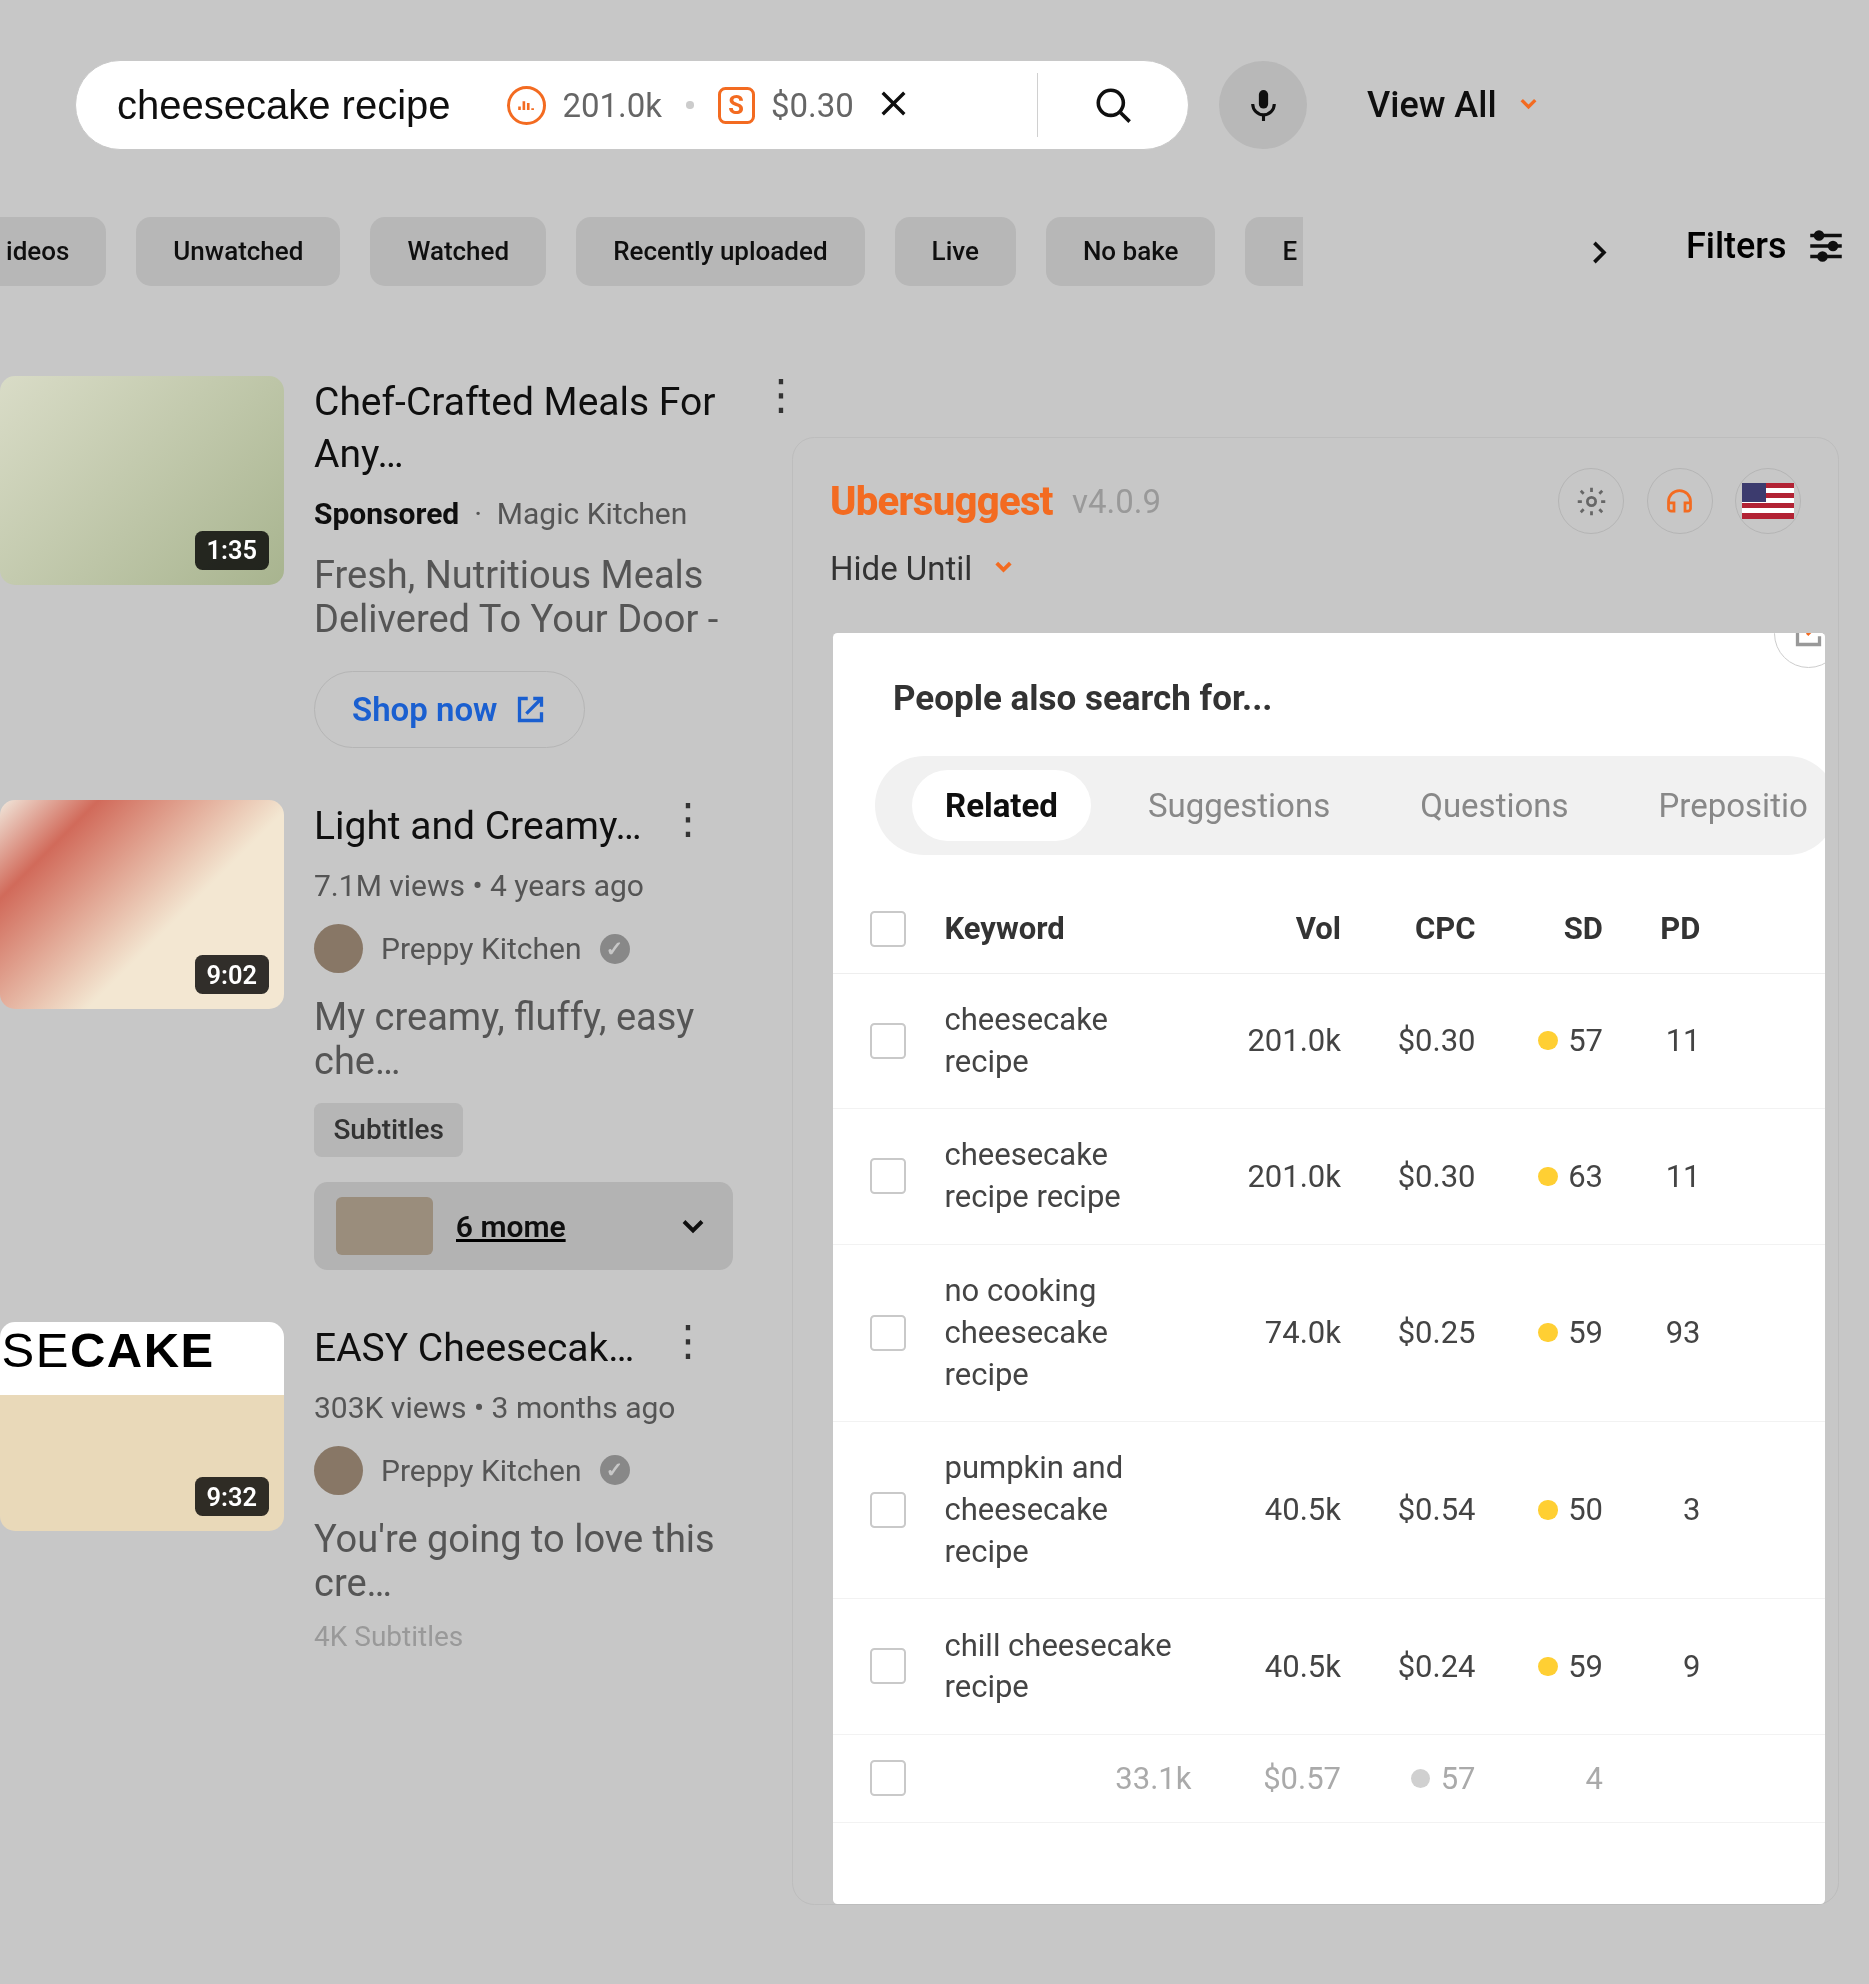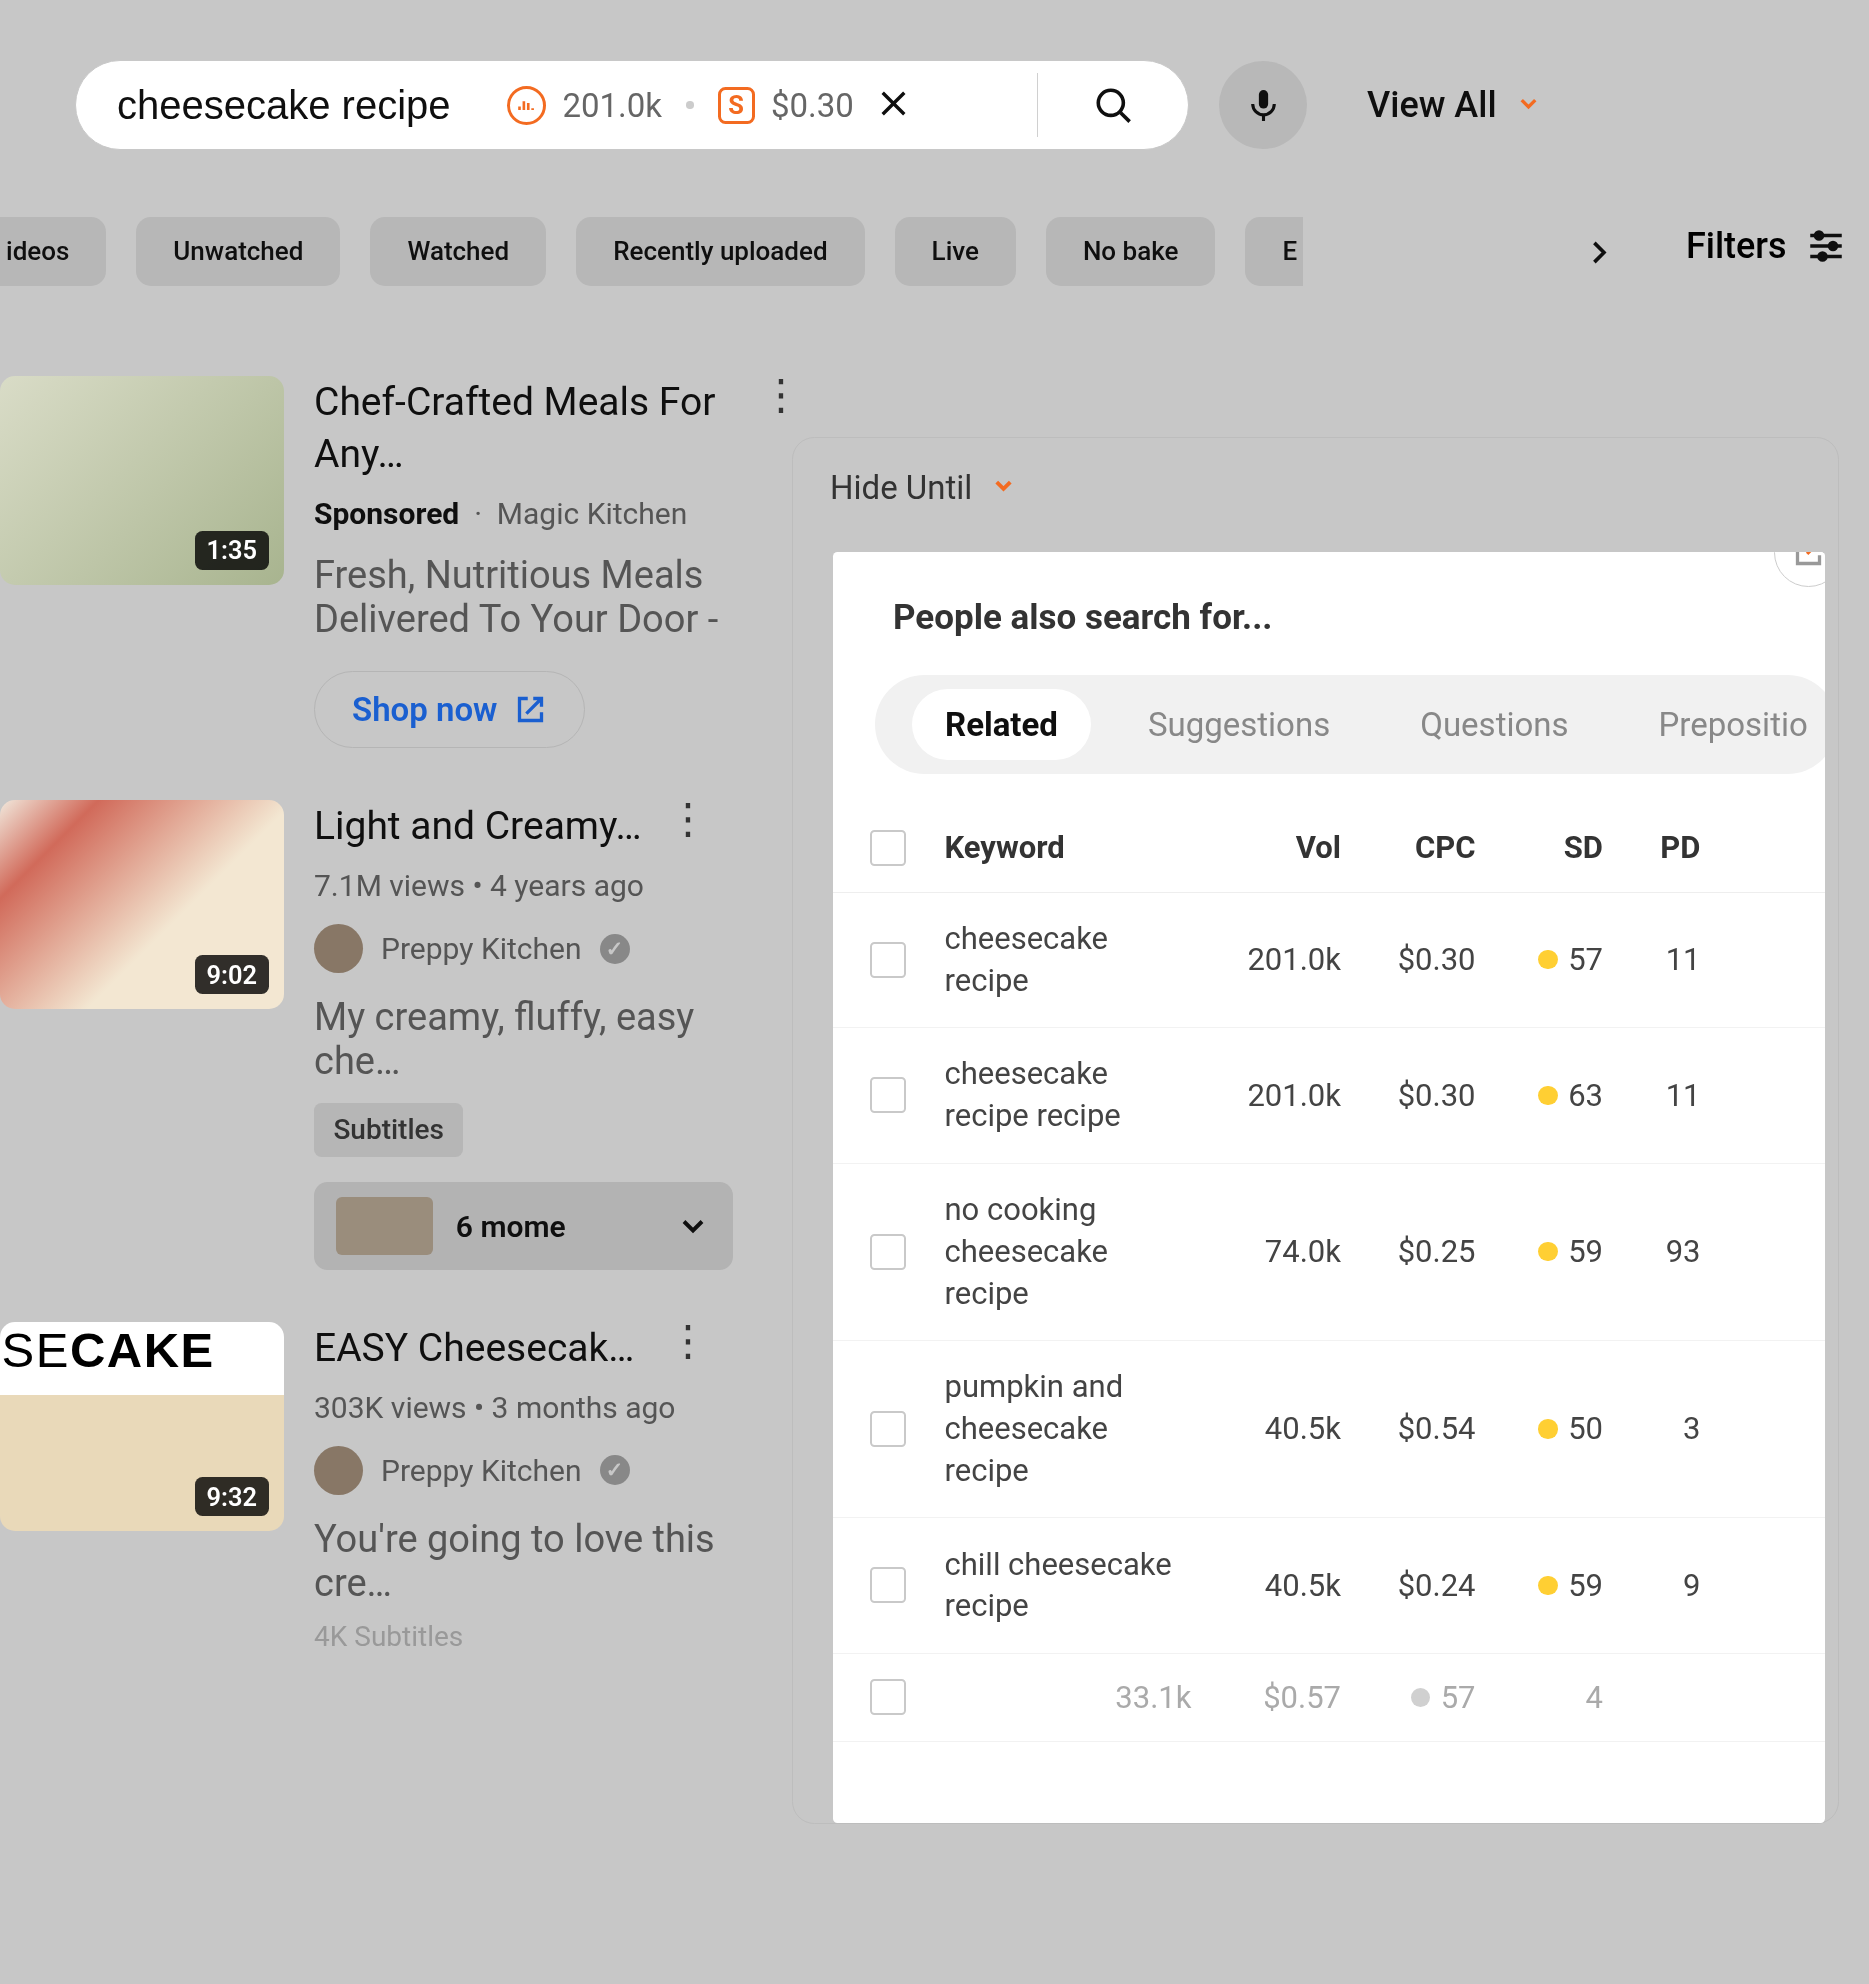--- a/index.html
+++ b/index.html
@@ -48,21 +48,21 @@
   .kebab { position:absolute; font-size:42px; color:#333; }
   .kebab.k1 { left:760px; top:-6px; }
   .kebab.k2 { left:667px; top:-6px; }
   .shop-btn { margin-top:30px; display:inline-flex;align-items:center;gap:16.4px;border:1.5px solid #b5b5b5;border-radius:747px;padding:18px 37px;font-size:33px;color:#1a5fd0;font-weight:600; }
   .shop-btn svg{width:33px;height:33px;}
   .channel-row { display:flex;align-items:center;gap:18px;margin-top:21px; }
   .avatar { width:49px;height:49px;border-radius:50%;background:#887766;background-size:cover; }
   .verified { width:30px;height:30px;border-radius:50%;background:#888; display:inline-flex;align-items:center;justify-content:center; }
   .verified::after{content:"✓";color:#c7c7c7;font-size:21px;font-weight:700;}
   .tag { display:inline-block;background:#b6b6b6;border-radius:7.5px;padding:10.5px 19.4px;font-size:28px;color:#333;margin-top:19.4px;font-weight:500; }
-  .moments { display:flex;align-items:center;gap:22.4px;background:#b3b3b3;border-radius:13.5px;padding:15px 22.4px;margin-top:25.4px;width:419px; justify-content:space-between; }
+  .moments { display:flex;align-items:center;gap:22.4px;background:#b3b3b3;border-radius:13.5px;padding:15px 22.4px;margin-top:25.4px;width:419px; justify-content:space-between;text-decoration:underline; }
   .moments-thumb{width:97px;height:58px;border-radius:6px;background:#9a8d7c;}
   .moments-label{font-size:30px;font-weight:600;color:#0f0f0f;flex:1;overflow:hidden;white-space:nowrap;}
   .moments svg{width:36px;height:36px;}
 
   
   .th1{background:linear-gradient(135deg,#d9dcc7,#a8b48f);}
   .th2{background:linear-gradient(135deg,#f1e8dc,#d16a5a 20%,#f3e7d2 60%);}
   .th3{background:linear-gradient(180deg,#fff 0 35%,#e9d9b9 35% 100%);}
   .th3 .cake-text{font-family:Impact,sans-serif;font-size:49px;letter-spacing:1.5px;color:#000;padding-left:1.5px;}
   .th3 .cake-text b{font-weight:900;}
@@ -232,20 +232,40 @@
         <span class="verified"></span>
       </div>
       <div class="desc">You're going to love this cre…</div>
       <div style="color:#999;font-size:28px;margin-top:15px;">4K   Subtitles</div>
     </div>
     <div class="kebab k2">⋮</div>
   </div>
 </div>
 
 <div class="us-wrap">
+  <div class="us-head">
+    <span class="us-logo">Ubersuggest</span>
+    <span class="us-ver">v4.0.9</span>
+    <div class="us-icons">
+      <div class="circ-btn">
+        <svg viewBox="0 0 24 24" fill="none" stroke="#666" stroke-width="2">
+            <circle cx="12" cy="12" r="3"></circle>
+            <path d="M12 2v3M12 19v3M4.2 4.2l2.1 2.1M17.7 17.7l2.1 2.1M2 12h3M19 12h3M4.2 19.8l2.1-2.1M17.7 6.3l2.1-2.1"></path>
+          </svg>
+      </div>
+      <div class="circ-btn">
+        <svg viewBox="0 0 24 24" fill="none" stroke="#f36b21" stroke-width="2">
+            <path d="M4 12a8 8 0 0116 0v5a2 2 0 01-2 2h-2v-6h4M4 12v5a2 2 0 002 2h2v-6H4"></path>
+          </svg>
+      </div>
+      <div class="circ-btn">
+          <div class="flag"></div>
+        </div>
+    </div>
+  </div>
   <div class="hide-until">
     <span>Hide Until</span>
     <span class="chev-down"><svg viewBox="0 0 24 24" fill="none" stroke="#f36b21" stroke-width="3.4">
           <path d="M6 9l6 6 6-6"></path>
         </svg></span>
   </div>
 
   <div class="us-panel">
     <div class="panel-pop">
       <svg viewBox="0 0 24 24" fill="none" stroke="#f36b21" stroke-width="2.4">

